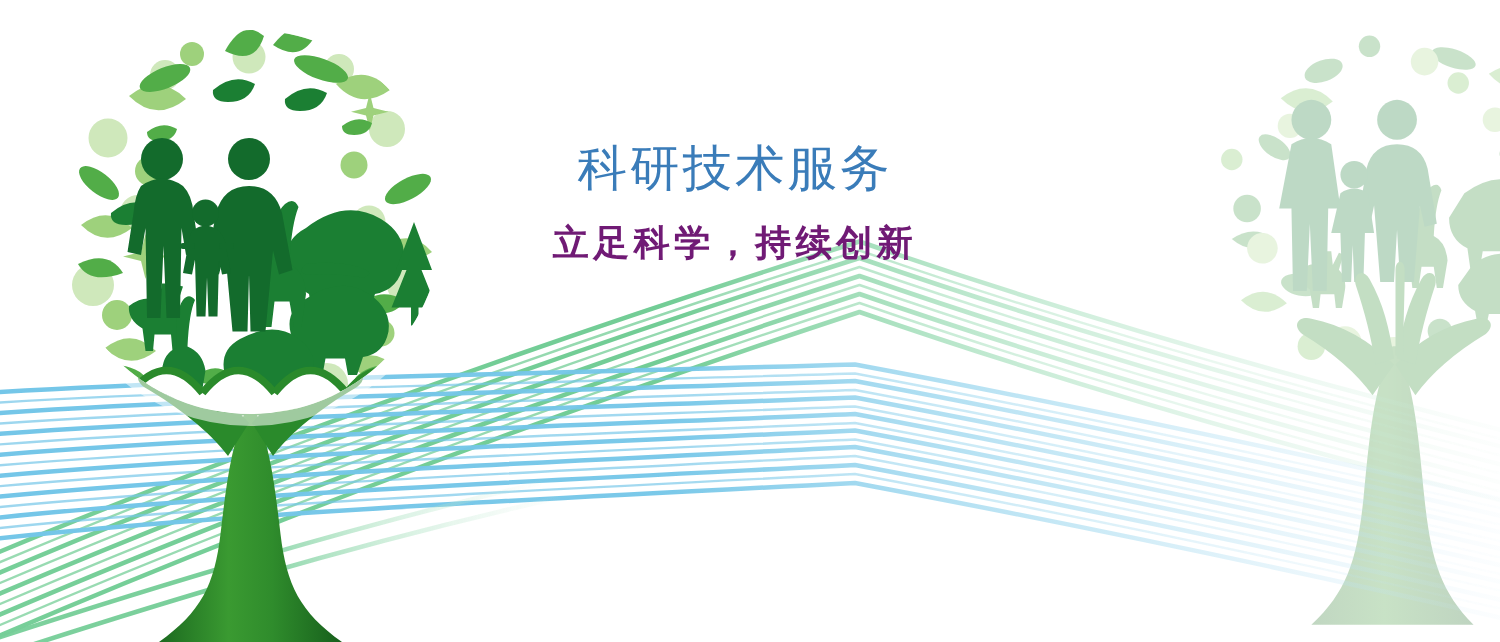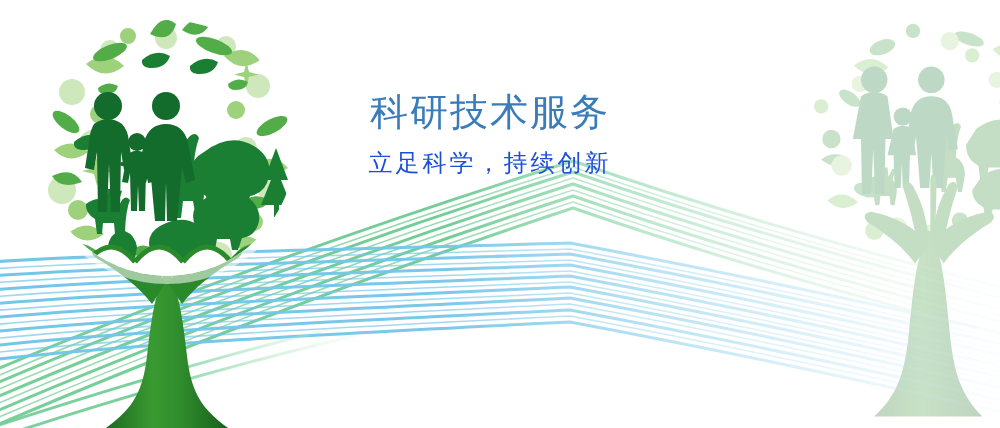--- a/index.html
+++ b/index.html
@@ -29,34 +29,34 @@
   #text-layer { z-index: 4; }
 
   #headline-block {
     position: absolute;
     left: 340px;
     top: 92px;
     width: 300px;
     text-align: center;
   }
   #main-title {
-    font-size: 38px;
+    font-size: 33px;
     line-height: 40px;
     letter-spacing: 2px;
     color: #3a7cb9;
     font-weight: 400;
     margin: 0;
     white-space: nowrap;
   }
   #sub-title {
     font-size: 24px;
     line-height: 34px;
     letter-spacing: 3px;
-    color: #1d4ed8;
-    font-weight: 400;
+    color: #701a75;
+    font-weight: 700;
     margin: 14px 0 0 0;
     white-space: nowrap;
   }
 </style>
 </head>
 <body>
 
 <div id="banner">
 
   <div class="layer" id="ghost-tree-layer">

